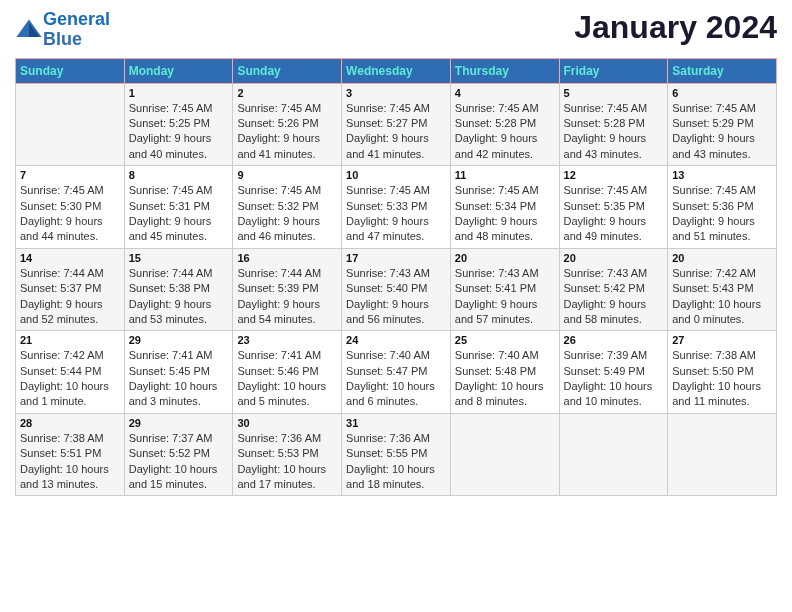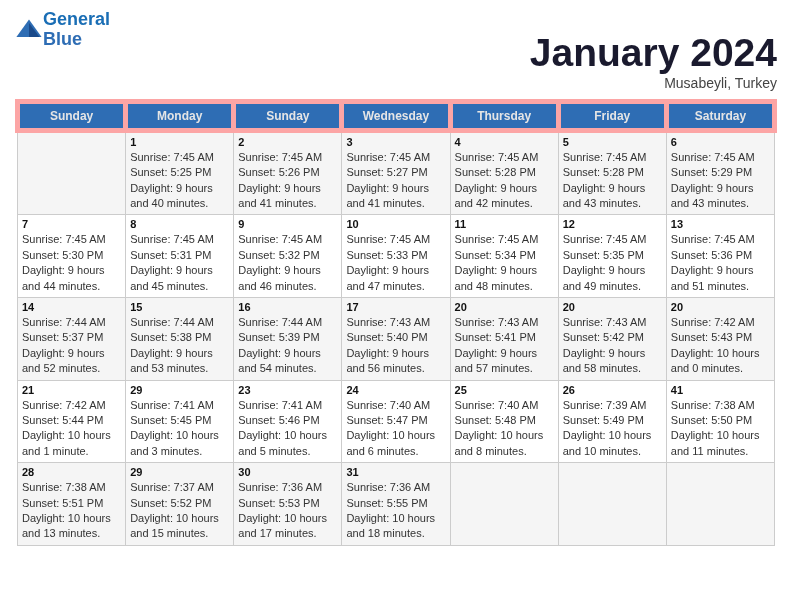--- a/index.html
+++ b/index.html
@@ -35,43 +35,42 @@
       color: #1a6eb5;
     }
     .logo-icon {
       width: 28px;
       height: 28px;
     }
     .title-block {
       text-align: right;
     }
     .month-title {
-      font-size: 39px;
+      font-size: 32px;
       font-weight: bold;
       color: #1a1a2e;
       line-height: 1.1;
-      margin-top: 22px;
     }
     .location {
       font-size: 14px;
       color: #444;
     }
     table {
       width: 100%;
       border-collapse: collapse;
       table-layout: fixed;
     }
     thead tr th {
       background: #2e6db4;
-      color: #e5e5e5;
+      color: #5eead4;
       font-size: 12px;
       font-weight: bold;
       padding: 5px 4px;
-      text-align: center;
-      border: 5px solid #fca5a5;
+      text-align: left;
+      border: 1px solid #fca5a5;
     }
     tbody tr td {
       border: 1px solid #ccc;
       vertical-align: top;
       padding: 3px 4px;
       font-size: 10px;
       color: #333;
       height: 80px;
     }
     tbody tr:nth-child(odd) td {
@@ -108,21 +107,20 @@
       </svg>
       <div>
         <div class="logo-text">
           <span>General</span><br>
           <span style="color:#2e6db4">Blue</span>
         </div>
       </div>
     </div>
     <div class="title-block">
       <div class="month-title">January 2024</div>
-      <div class="location">Musabeyli, Turkey</div>
     </div>
   </div>
 
   <table>
     <thead>
       <tr>
         <th>Sunday</th>
         <th>Monday</th>
         <th>Sunday</th>
         <th>Wednesday</th>
@@ -238,21 +236,21 @@
           </td>
           <td>
             <span class="day-num">25</span>
             <div class="day-info">Sunrise: 7:40 AM<br>Sunset: 5:48 PM<br>Daylight: 10 hours<br>and 8 minutes.</div>
           </td>
           <td>
             <span class="day-num">26</span>
             <div class="day-info">Sunrise: 7:39 AM<br>Sunset: 5:49 PM<br>Daylight: 10 hours<br>and 10 minutes.</div>
           </td>
           <td>
-            <span class="day-num">41</span>
+            <span class="day-num">27</span>
             <div class="day-info">Sunrise: 7:38 AM<br>Sunset: 5:50 PM<br>Daylight: 10 hours<br>and 11 minutes.</div>
           </td>
         </tr>
         <tr>
           <td>
             <span class="day-num">28</span>
             <div class="day-info">Sunrise: 7:38 AM<br>Sunset: 5:51 PM<br>Daylight: 10 hours<br>and 13 minutes.</div>
           </td>
           <td>
             <span class="day-num">29</span>

